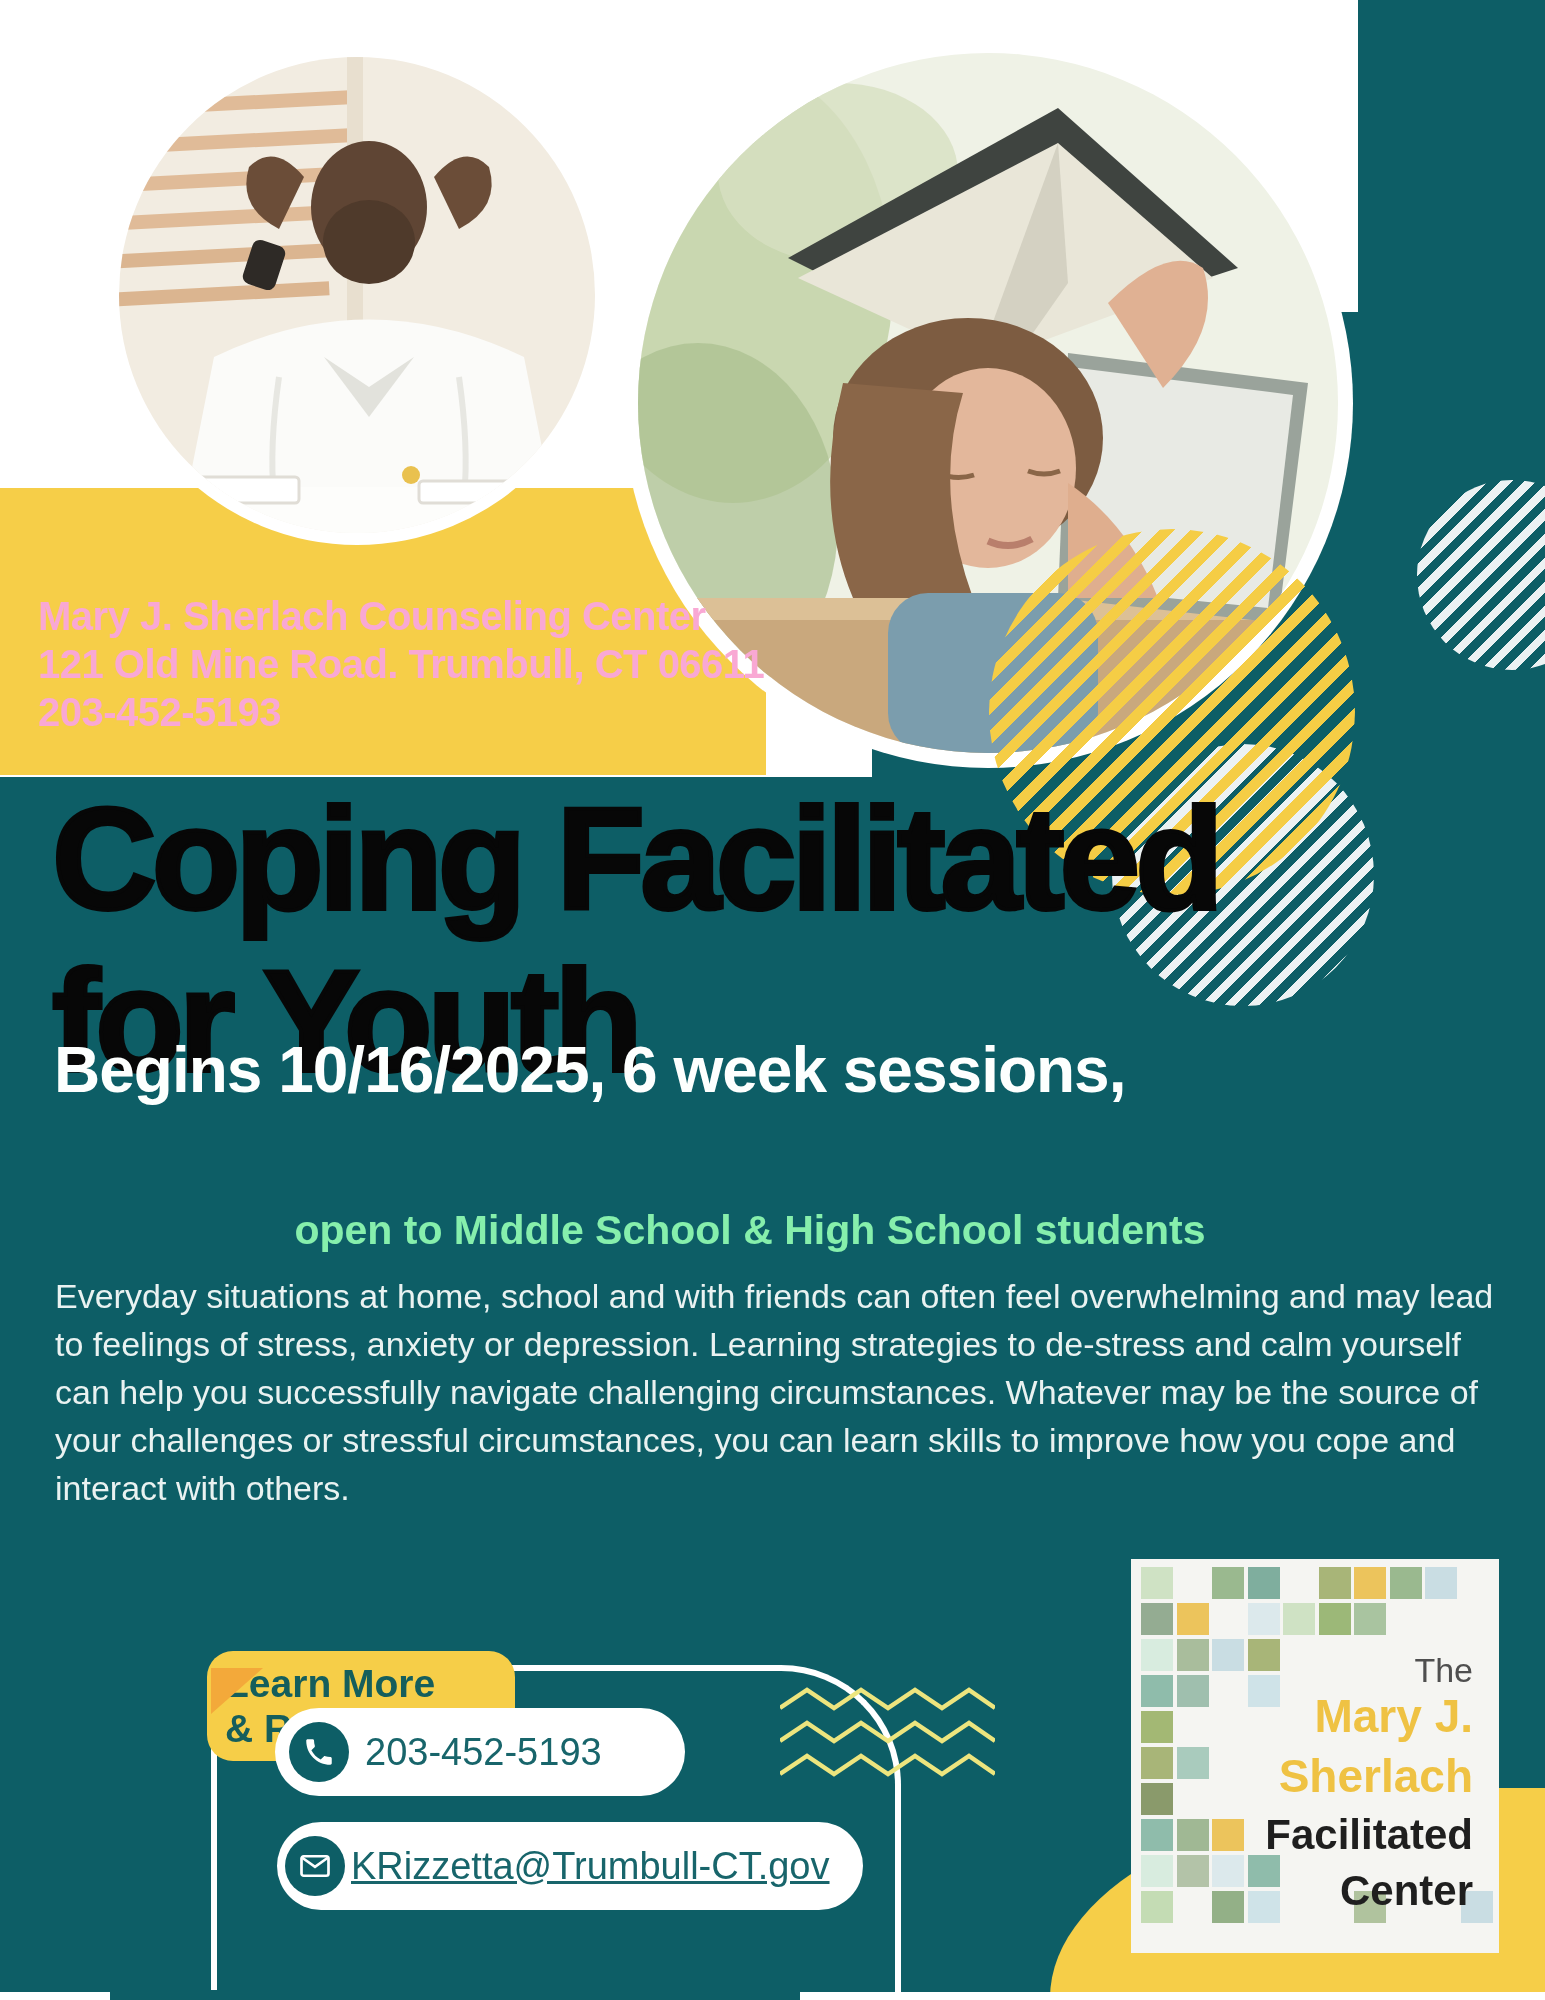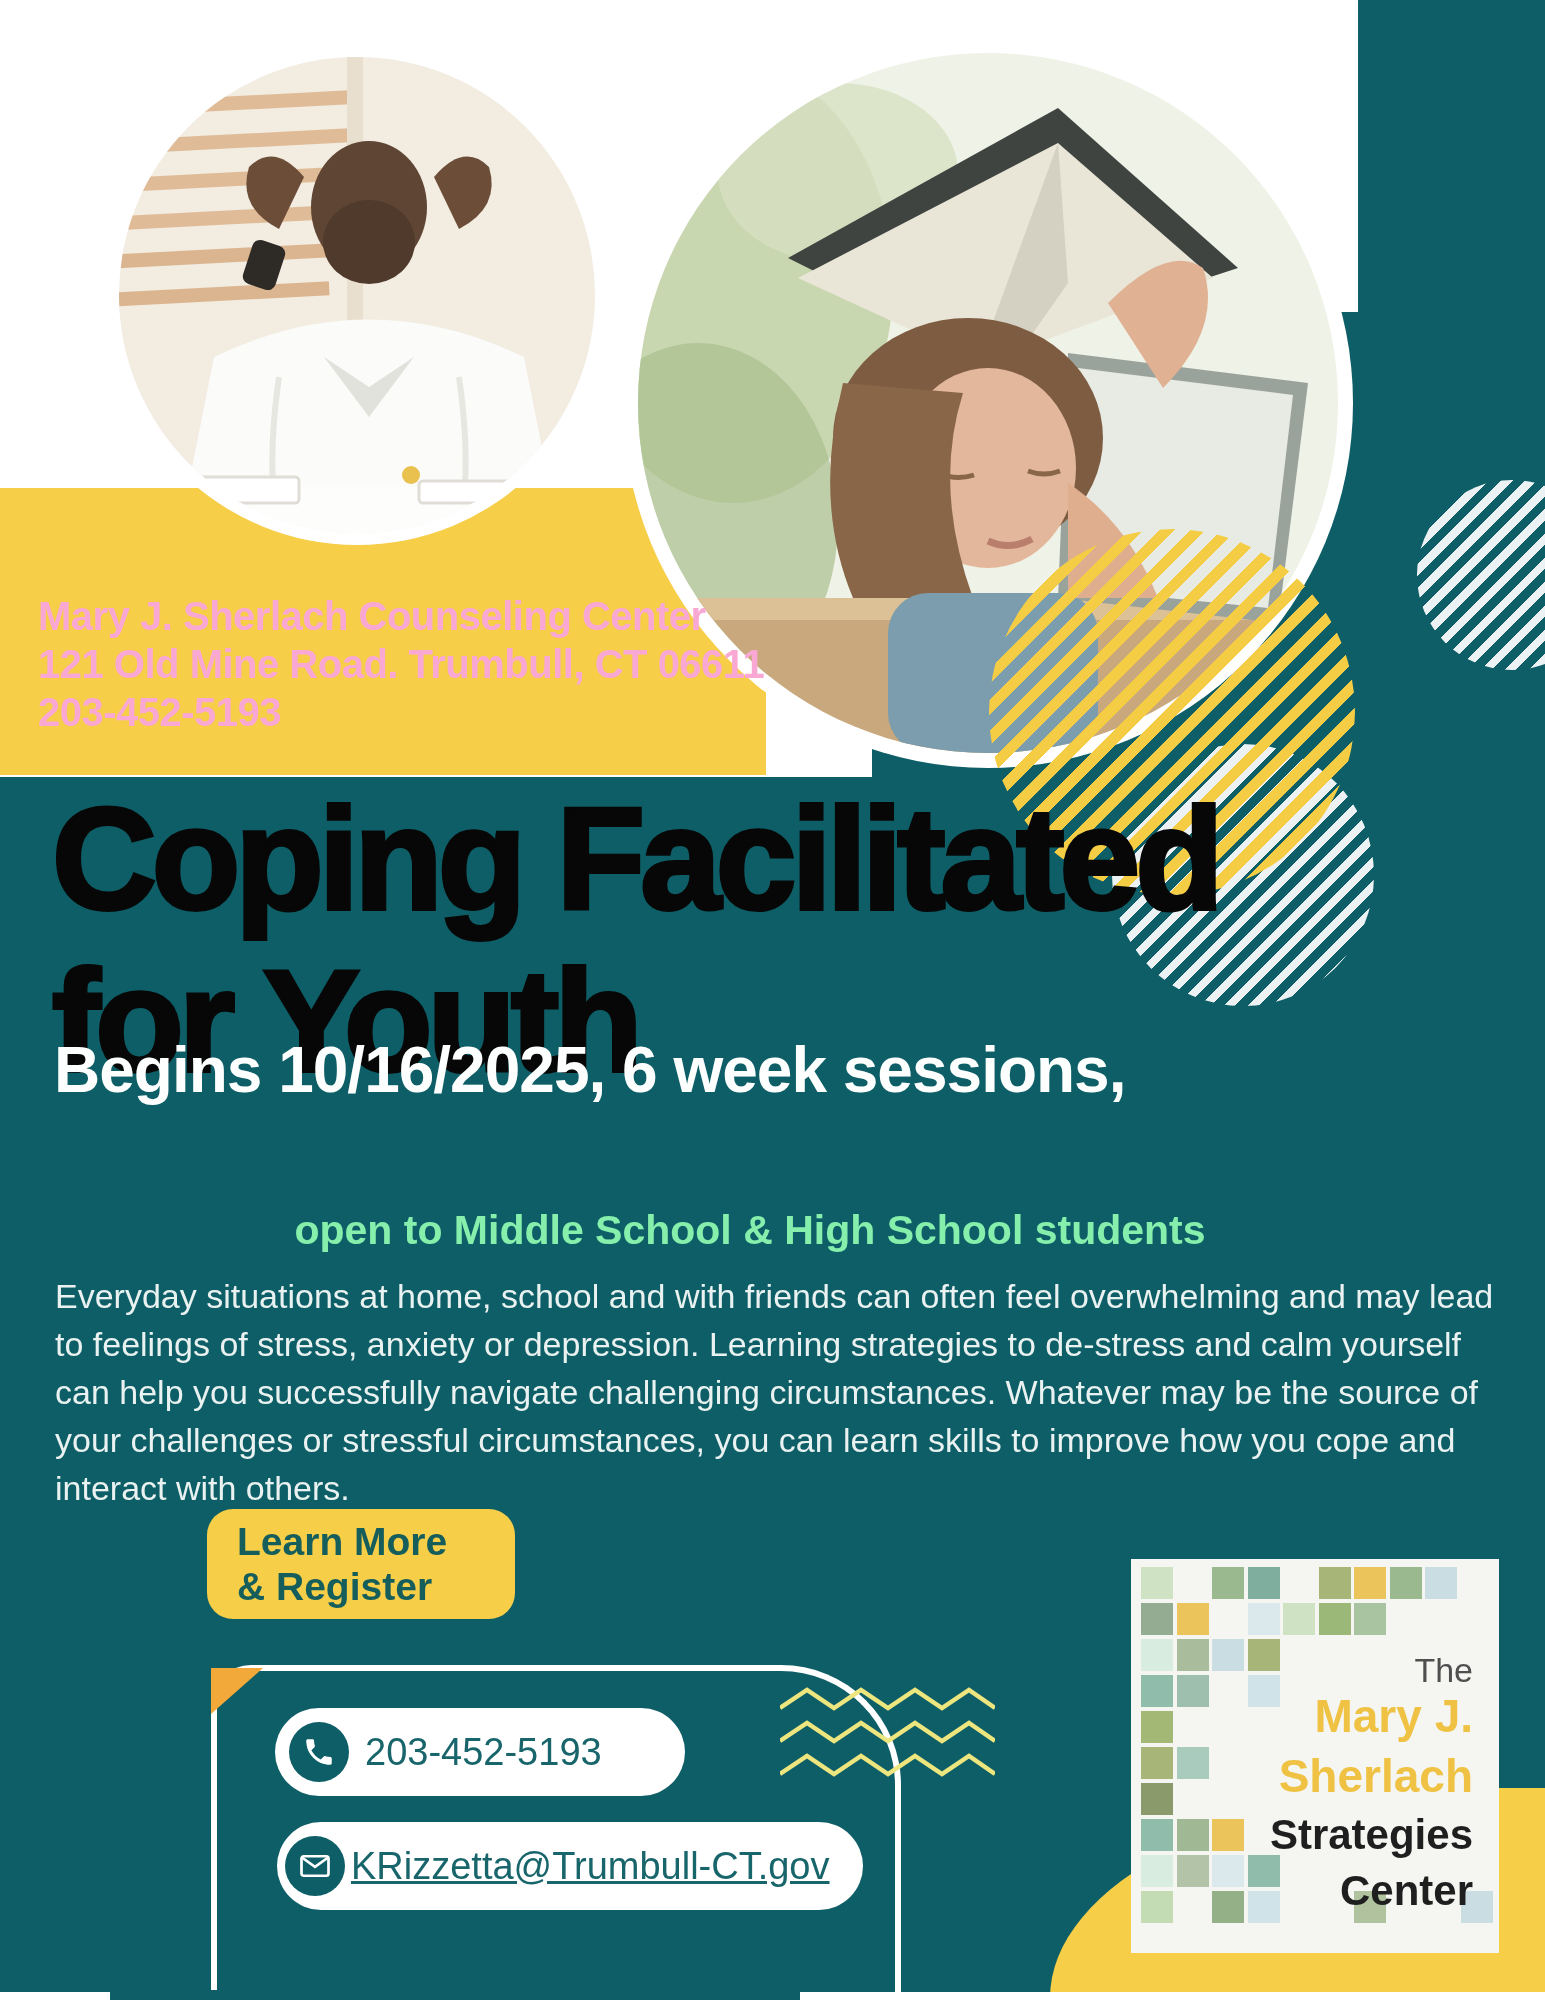--- a/index.html
+++ b/index.html
@@ -30,22 +30,22 @@
     line-height:162px;letter-spacing:-5px;-webkit-text-stroke:4px #070707;white-space:nowrap;}
   .schedule{left:54px;top:1032px;color:#FDFFFE;font-weight:700;font-size:64px;
     line-height:76px;letter-spacing:-1px;white-space:nowrap;}
   .audience{left:60px;top:1207px;width:1380px;text-align:center;color:#86efac;
     font-weight:700;font-size:41px;}
   .paragraph{left:55px;top:1272px;width:1455px;color:#E9F2F1;font-size:34px;line-height:48px;}
   .facilitated{left:535px;top:1503px;color:#F3CD3F;font-weight:700;font-size:45px;}
   
   .cta-box{left:211px;top:1665px;width:678px;height:360px;border:6px solid #fff;
     border-bottom:none;border-radius:40px 120px 0 0;}
-  .bubble{left:207px;top:1509px;width:308px;height:110px;background:#F6CE48;border-radius:26px;
-    color:#155E5C;font-weight:700;font-size:39px;line-height:45px;padding:10px 0 0 30px;box-sizing:border-box;}
+  .bubble{left:207px;top:1651px;width:308px;height:110px;background:#F6CE48;border-radius:26px;
+    color:#155E5C;font-weight:700;font-size:39px;line-height:45px;padding:10px 0 0 18px;box-sizing:border-box;}
   .bubble-tail{left:211px;top:1668px;width:0;height:0;
     border-left:52px solid #F3A93A;border-bottom:46px solid transparent;}
   .pill{background:#fff;border-radius:46px;display:flex;align-items:center;}
   .pill-phone{left:275px;top:1708px;width:410px;height:88px;}
   .pill-email{left:277px;top:1822px;width:586px;height:88px;}
   .icon-circle{width:60px;height:60px;border-radius:50%;background:#0D5E66;margin-left:14px;
     display:flex;align-items:center;justify-content:center;flex:0 0 auto;}
   .pill-email .icon-circle{margin-left:8px;}
   .pill-text{color:#18656B;font-size:38px;margin-left:16px;white-space:nowrap;}
   .pill-email .pill-text{margin-left:6px;text-decoration:underline;}
@@ -224,20 +224,20 @@
         <div class="cell" style="left: 116.5px; top: 296px; background: rgb(143, 188, 171);"></div>
         <div class="cell" style="left: 10px; top: 332px; background: rgb(196, 220, 180);"></div>
         <div class="cell" style="left: 81px; top: 332px; background: rgb(147, 176, 135);"></div>
         <div class="cell" style="left: 116.5px; top: 332px; background: rgb(207, 227, 232);"></div>
         <div class="cell" style="left: 223px; top: 332px; background: rgb(176, 195, 158);"></div>
         <div class="cell" style="left: 329.5px; top: 332px; background: rgb(201, 221, 227);"></div>
       </div>
     <div class="logo-text logo-the">The</div>
     <div class="logo-text logo-n1">Mary J.</div>
     <div class="logo-text logo-n2">Sherlach</div>
-    <div class="logo-text logo-n3">Strategies</div>
+    <div class="logo-text logo-n3">Facilitated</div>
     <div class="logo-text logo-n4">Center</div>
   </div>
 
   <div class="abs edge-white"></div>
   <div class="abs edge-teal"></div>
 
 </div>
 
 </body></html>

